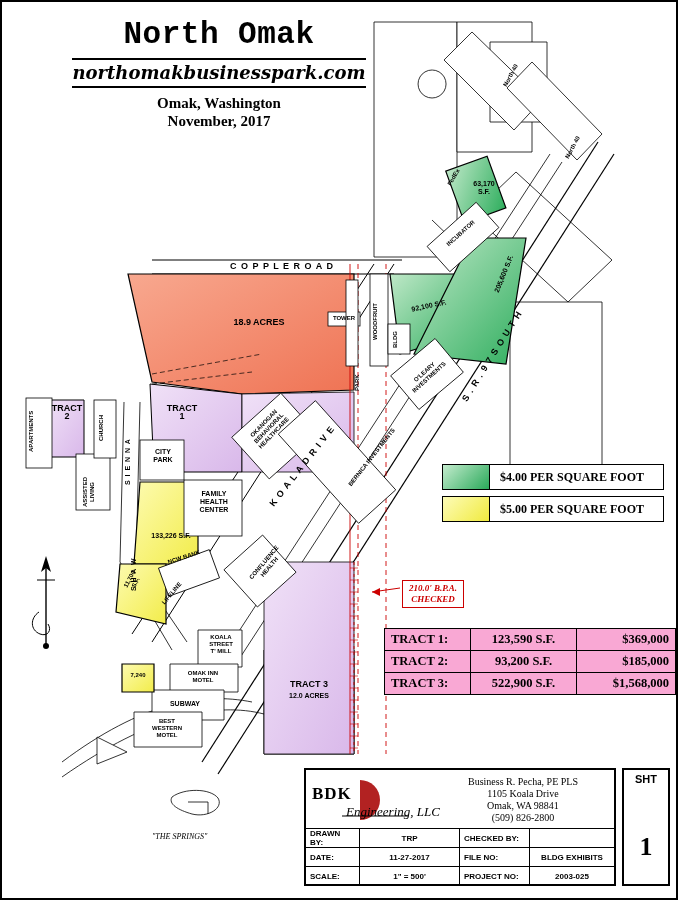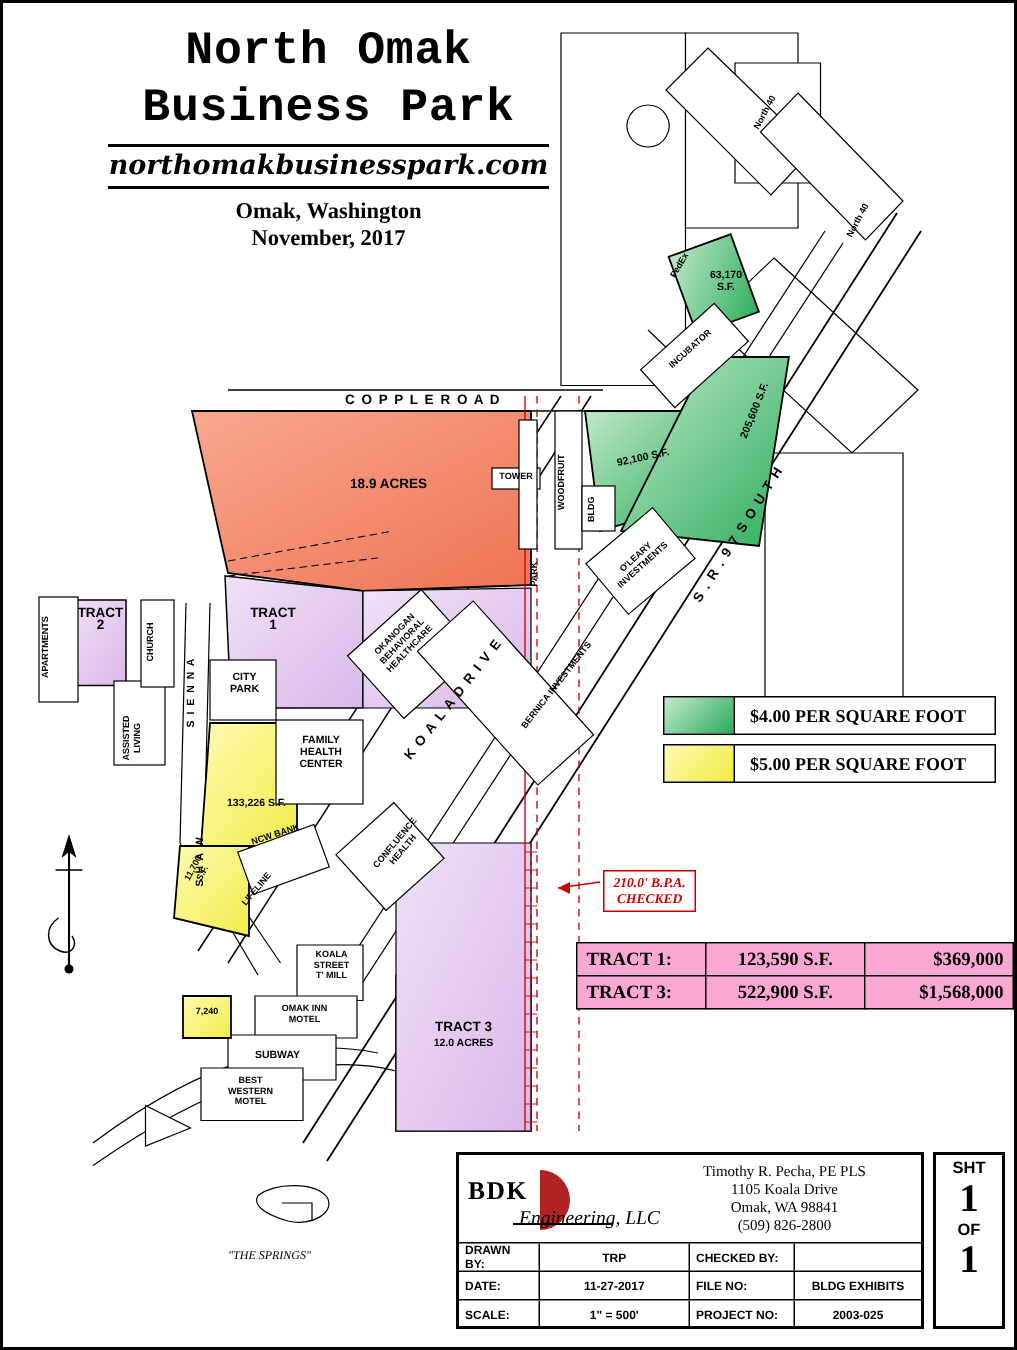--- a/index.html
+++ b/index.html
@@ -149,40 +149,40 @@
   .tb-val2{flex:1;justify-content:center;border-right:none;}
 
   
   #sheetbox{
     left:620px;top:766px;width:44px;height:114px;
     border:2px solid #000;background:#fff;
     display:flex;flex-direction:column;align-items:center;
     justify-content:flex-start;
     font-family:"Liberation Sans", sans-serif;
     font-weight:bold;
+    gap:48px;
   }
   #sheetbox .sht{font-size:11px;margin-top:3px;}
   #sheetbox .num{font-family:"Liberation Serif",serif;font-size:26px;line-height:26px;margin-top:1px;}
   #sheetbox .of{font-size:11px;margin-top:2px;}
   .vert-rev{writing-mode:vertical-rl;transform:rotate(180deg);}
 
   #map-svg{position:absolute;left:0;top:0;}
   .springs-lbl{
     position:absolute;left:150px;top:830px;
     font-family:"Liberation Serif",serif;font-style:italic;font-size:8px;
   }
 </style>
 </head>
 <body>
 
 <div id="sheet">
 
   <div class="abs" id="title-area">
     <div class="title-line">North Omak</div>
-    <div class="title-line">Business Park</div>
     <div id="website">northomakbusinesspark.com</div>
     <div class="subtitle">Omak, Washington</div>
     <div class="subtitle" style="margin-top:0">November, 2017</div>
   </div>
 
   <svg id="map-svg" width="678" height="900">
     <defs>
       <linearGradient id="gOrange" x1="0" y1="0" x2="1" y2="1">
         <stop offset="0%" stop-color="#f8a88f"></stop>
         <stop offset="100%" stop-color="#ef7354"></stop>
@@ -395,38 +395,43 @@
 
   <div class="abs" id="tract-table">
     <table>
       <tbody>
           <tr>
         <td class="td-name">TRACT 1:</td>
         <td class="td-sf">123,590 S.F.</td>
         <td class="td-price">$369,000</td>
       </tr>
       <tr>
+        <td class="td-name">TRACT 2:</td>
+        <td class="td-sf">93,200 S.F.</td>
+        <td class="td-price">$185,000</td>
+      </tr>
+      <tr>
         <td class="td-name">TRACT 3:</td>
         <td class="td-sf">522,900 S.F.</td>
         <td class="td-price">$1,568,000</td>
       </tr>
     </tbody>
       </table>
   </div>
 
   <div class="abs" id="titleblock">
     <div id="tb-top">
       <svg id="bdk-logo" viewBox="0 0 108 46">
         <path d="M48,4 A20,20 0 0,1 48,44 Z" fill="#b22222"></path>
         <path d="M30,40 L96,40" stroke="#000" stroke-width="1.2"></path>
       </svg>
       <div id="bdk-text">BDK</div>
       <div id="bdk-eng">Engineering, LLC</div>
       <div id="tb-contact">
-        <div>Timothy R. Pecha, PE PLS</div>
+        <div>Business R. Pecha, PE PLS</div>
         <div>1105 Koala Drive</div>
         <div>Omak, WA  98841</div>
         <div>(509) 826-2800</div>
       </div>
     </div>
     <div class="tb-row">
       <div class="tb-cell tb-key">DRAWN BY:</div>
       <div class="tb-cell tb-val">TRP</div>
       <div class="tb-cell tb-key2">CHECKED BY:</div>
       <div class="tb-cell tb-val2"></div>

